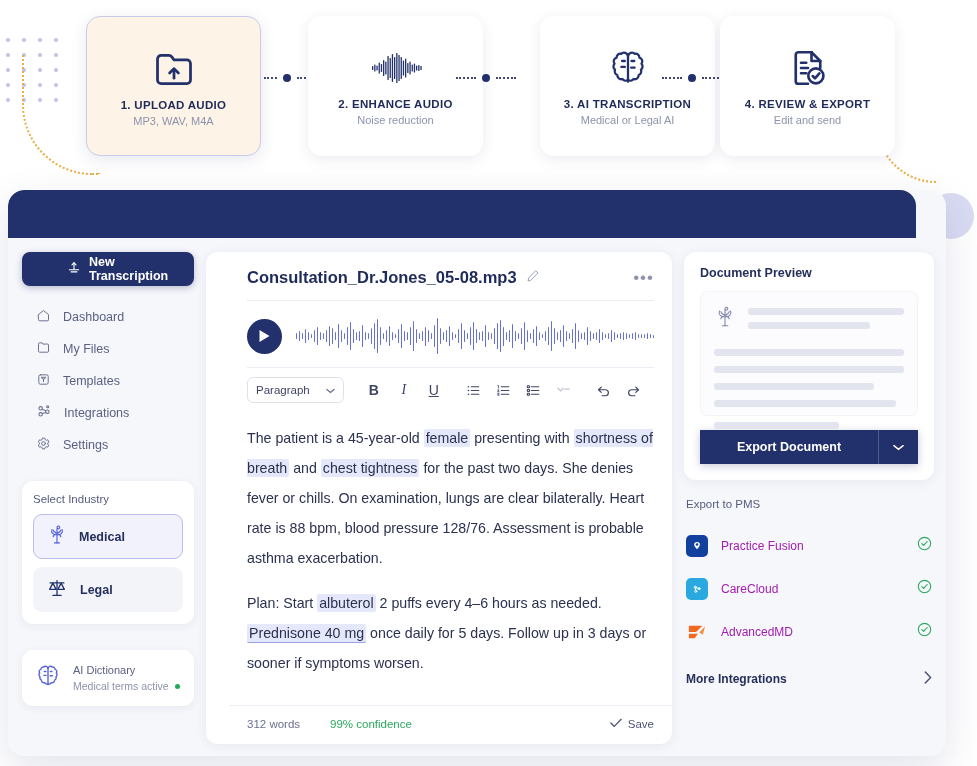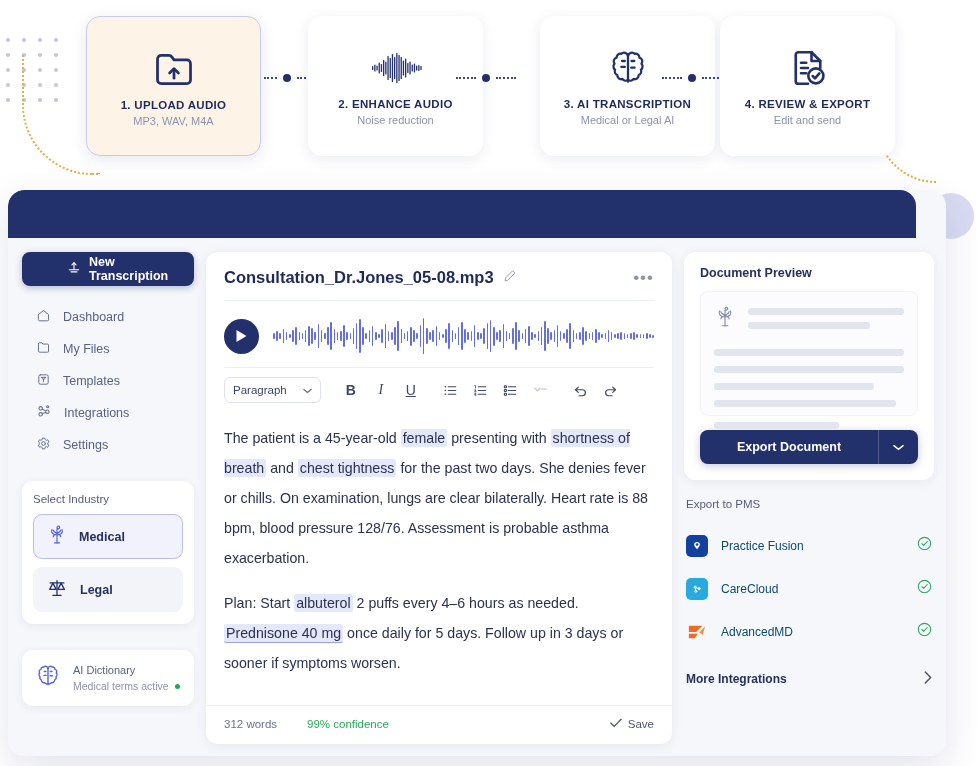--- a/index.html
+++ b/index.html
@@ -106,21 +106,21 @@
   .dict { margin-top:26px; padding:12px 12px; display:flex; align-items:center; gap:11px; }
   .dict .dtxt .d1 { font-size:11px; color:#5a6183; }
   .dict .dtxt .d2 { font-size:10.5px; color:#8e93ad; margin-top:4px;
                     display:flex; align-items:center; gap:6px; }
   .greendot { width:5px; height:5px; border-radius:50%; background:#1faa56; display:inline-block; }
 
   
   .editor {
     flex:1; background:#fff; border-radius:12px;
     box-shadow:0 2px 12px rgba(30,40,90,.07);
-    display:flex; flex-direction:column; min-width:0;
+    display:flex; flex-direction:column; min-width:0;padding-left:23px;
   }
   .ed-head { display:flex; align-items:center; padding:16px 18px 13px 18px; gap:9px; }
   .ed-title { font-size:16.5px; font-weight:700; color:#1e2a5a; }
   .ed-head .dots { margin-left:auto; color:#8e93ad; font-size:17px; letter-spacing:1px;
                    cursor:pointer; line-height:10px; }
   .hr { height:1px; background:#eceef5; margin:0 18px; }
 
   .player { display:flex; align-items:center; gap:14px; padding:12px 18px 8px 18px; }
   .playbtn { width:35px; height:35px; border-radius:50%; background:#22306b;
              display:flex; align-items:center; justify-content:center; cursor:pointer;
@@ -160,32 +160,32 @@
   .preview { background:#fff; border-radius:12px; box-shadow:0 2px 12px rgba(30,40,90,.07);
              padding:14px 16px 16px 16px; }
   .preview .h { font-size:12.5px; font-weight:700; color:#26305c; margin-bottom:11px; }
   .docbox { background:#fcfcfe; border-radius:8px; padding:14px 14px; height:125px;
             box-shadow:inset 0 0 0 1px #f3f4f8; }
   .docrow { display:flex; gap:12px; align-items:flex-start; margin-bottom:16px; }
   .bar { background:#e2e4ee; border-radius:3px; height:7px; }
   .docrow .bars { flex:1; display:flex; flex-direction:column; gap:7px; padding-top:3px; }
 
   .exportbtn {
-    margin-top:14px; height:34px; background:#22306b; border-radius:8px; color:#fff;
+    margin-top:14px; height:34px; background:#22306b; border-radius:0; color:#fff;
     display:flex; align-items:center; cursor:pointer; font-size:12.5px; font-weight:700;
     box-shadow:0 2px 8px rgba(34,48,107,.25);
   }
   .exportbtn .lbl { flex:1; text-align:center; }
   .exportbtn .cv { width:40px; display:flex; align-items:center; justify-content:center;
                    border-left:1px solid rgba(255,255,255,.22); height:100%; }
 
   .pms { margin-top:18px; padding:0 2px; }
   .pms .h { font-size:11.5px; color:#565d7e; margin-bottom:14px; }
   .pmsrow { display:flex; align-items:center; gap:13px; height:43px; cursor:pointer; }
-  .pmsrow .nm { font-size:12px; color:#0c4a6e; }
+  .pmsrow .nm { font-size:12px; color:#a21caf; }
   .pmsrow .ck { margin-left:auto; }
   .logo { width:22px; height:22px; border-radius:5px; flex-shrink:0;
           display:flex; align-items:center; justify-content:center; }
   .more { display:flex; align-items:center; height:40px; font-size:12px; font-weight:700;
           color:#26305c; cursor:pointer; margin-top:6px; }
   .more .ch { margin-left:auto; color:#4d5475; }
 </style>
 </head>
 <body>
 

